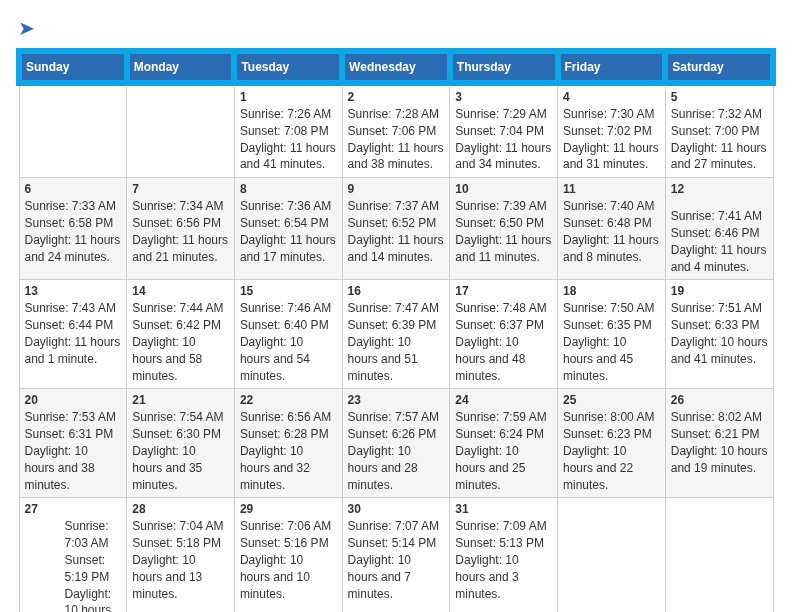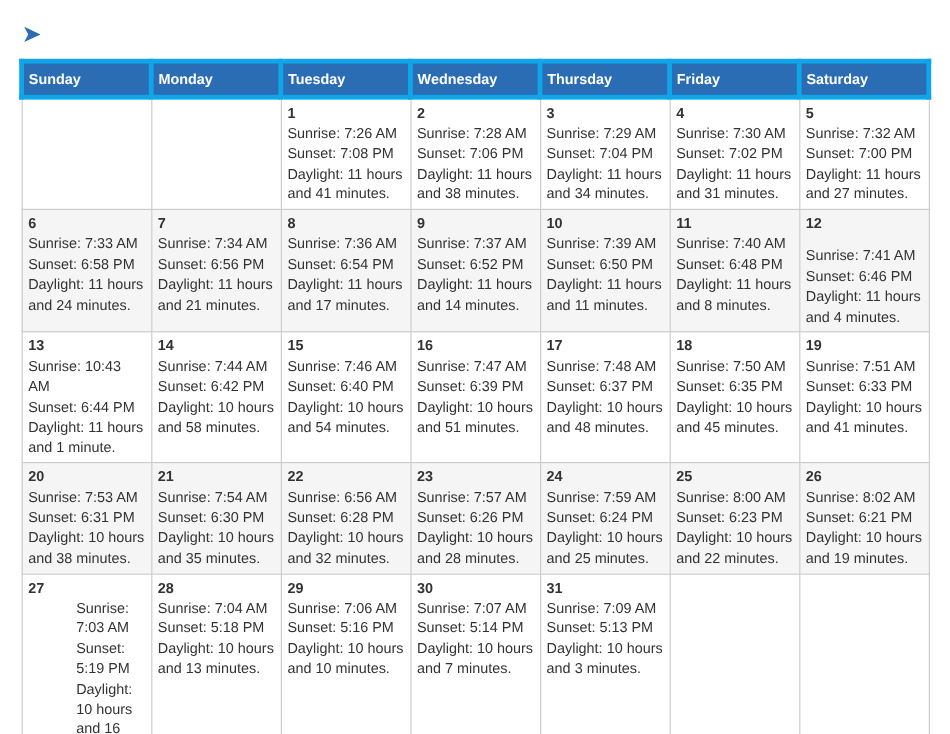--- a/index.html
+++ b/index.html
@@ -39,21 +39,21 @@
       border-collapse: collapse;
       table-layout: fixed;
     }
     .calendar th {
       background-color: #2a6db5;
       color: #fff;
       font-size: 12px;
       font-weight: bold;
       padding: 6px 4px;
       text-align: left;
-      border: 4px solid #0ea5e9;
+      border: 6px solid #0ea5e9;
     }
     .calendar td {
       vertical-align: top;
       border: 1px solid #ccc;
       padding: 4px 5px;
       font-size: 10px;
       color: #333;
       height: 90px;
       background: #fff;
     }
@@ -197,21 +197,21 @@
         <td>
           <span class="day-num">12</span>
           <div class="day-info" style="white-space: pre-line; margin-top: 12px;">Sunrise: 7:41 AM
 Sunset: 6:46 PM
 Daylight: 11 hours and 4 minutes.</div>
         </td>
       </tr>
       <tr>
         <td>
           <span class="day-num">13</span>
-          <div class="day-info" style="white-space: pre-line;">Sunrise: 10:43 AM
+          <div class="day-info" style="white-space: pre-line;">Sunrise: 7:43 AM
 Sunset: 6:44 PM
 Daylight: 11 hours and 1 minute.</div>
         </td>
         <td>
           <span class="day-num">14</span>
           <div class="day-info" style="white-space: pre-line;">Sunrise: 7:44 AM
 Sunset: 6:42 PM
 Daylight: 10 hours and 58 minutes.</div>
         </td>
         <td>

